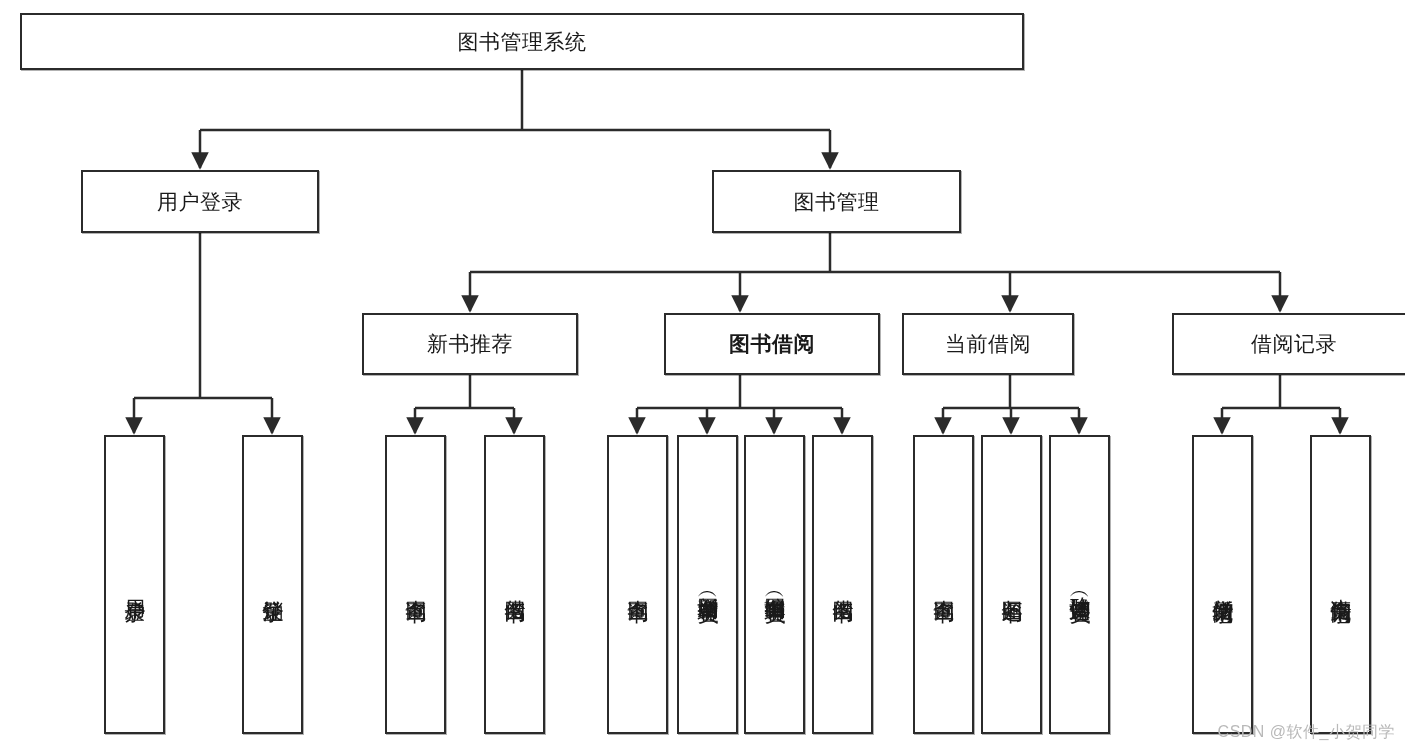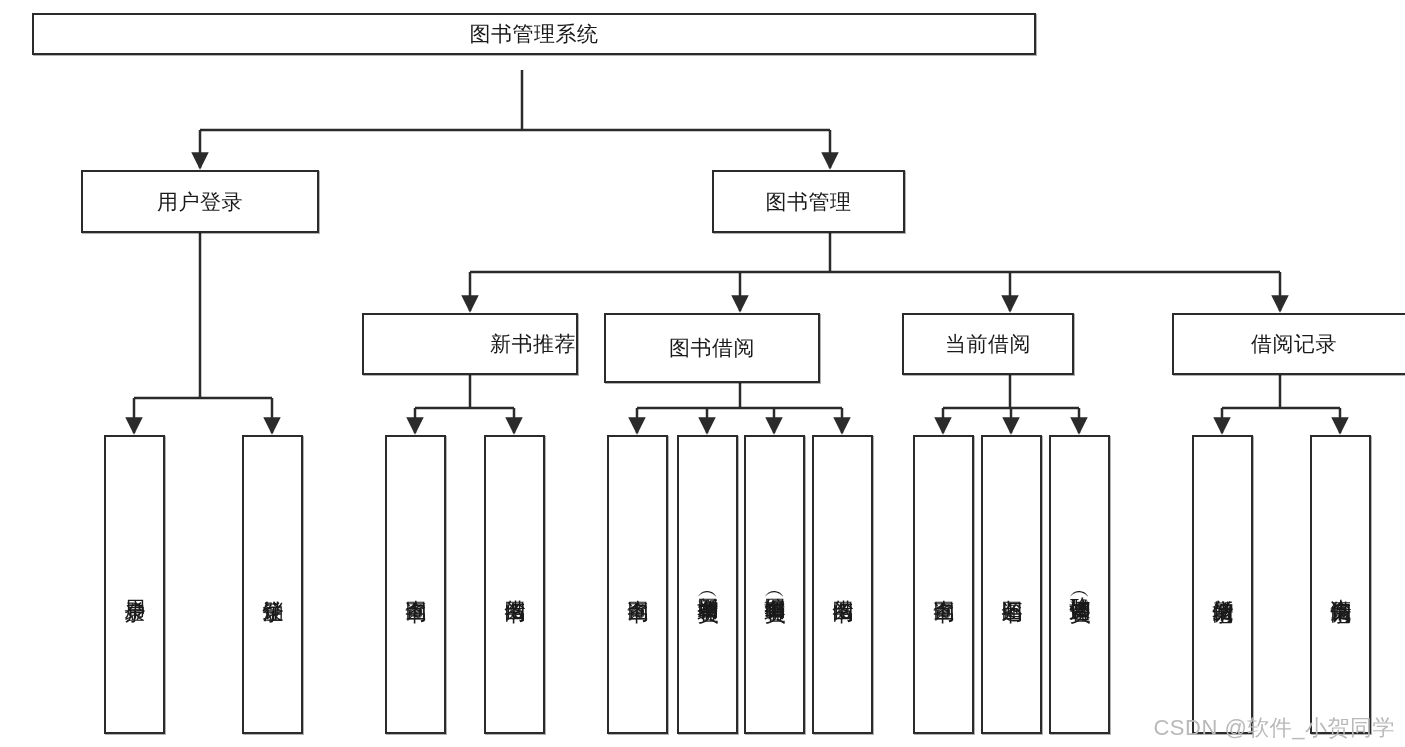--- a/index.html
+++ b/index.html
@@ -58,21 +58,21 @@
     text-orientation: upright;
     font-size: 21px;
     line-height: 1.28;
     letter-spacing: 1px;
     white-space: nowrap;
   }
   #watermark {
     position: absolute;
     right: 10px;
     bottom: 4px;
-    font-size: 22px;
+    font-size: 16px;
     color: #b9b9b9;
     white-space: nowrap;
     letter-spacing: 0.5px;
     pointer-events: none;
   }
 </style>
 </head>
 <body>
 
 <div id="canvas">
@@ -113,35 +113,35 @@
         <path d="M 943 408 L 943 433" stroke-linecap="butt" marker-end="url(#arrow)"></path>
         <path d="M 1011 408 L 1011 433" stroke-linecap="butt" marker-end="url(#arrow)"></path>
         <path d="M 1079 408 L 1079 433" stroke-linecap="butt" marker-end="url(#arrow)"></path>
         <path d="M 1280 375 L 1280 408" stroke-linecap="butt"></path>
         <path d="M 1222 408 L 1340 408" stroke-linecap="butt"></path>
         <path d="M 1222 408 L 1222 433" stroke-linecap="butt" marker-end="url(#arrow)"></path>
         <path d="M 1340 408 L 1340 433" stroke-linecap="butt" marker-end="url(#arrow)"></path>
       </g>
   </svg>
 
-  <div class="node horiz" id="node-root" style="left: 32px; top: 13px; width: 1004px; height: 42px;">
+  <div class="node horiz" id="node-root" style="left: 20px; top: 13px; width: 1004px; height: 57px;">
     <span class="lbl">图书管理系统</span>
   </div>
 
   <div id="node-layer">
       <div class="node horiz" style="left: 81px; top: 170px; width: 238px; height: 63px;">
         <span class="lbl">用户登录</span>
       </div>
-      <div class="node horiz" style="left: 712px; top: 170px; width: 193px; height: 63px;">
+      <div class="node horiz" style="left: 712px; top: 170px; width: 249px; height: 63px;">
         <span class="lbl">图书管理</span>
       </div>
-      <div class="node horiz" style="left: 362px; top: 313px; width: 216px; height: 62px; justify-content: flex-end;">
+      <div class="node horiz" style="left: 362px; top: 313px; width: 216px; height: 62px;">
         <span class="lbl">新书推荐</span>
       </div>
-      <div class="node horiz" style="left: 604px; top: 313px; width: 216px; height: 70px;">
+      <div class="node horiz" style="left: 664px; top: 313px; width: 216px; height: 62px; font-weight: bold;">
         <span class="lbl">图书借阅</span>
       </div>
       <div class="node horiz" style="left: 902px; top: 313px; width: 172px; height: 62px;">
         <span class="lbl">当前借阅</span>
       </div>
       <div class="node horiz" style="left: 1172px; top: 313px; width: 244px; height: 62px;">
         <span class="lbl">借阅记录</span>
       </div>
       <div class="node vert" style="left: 104px; top: 435px; width: 61px; height: 299px;">
         <span class="lbl">用户登录</span>

